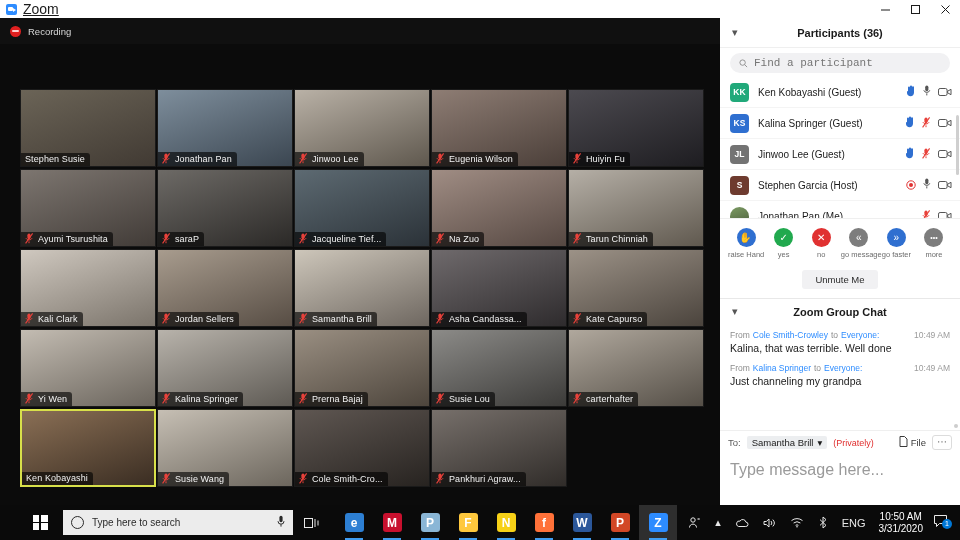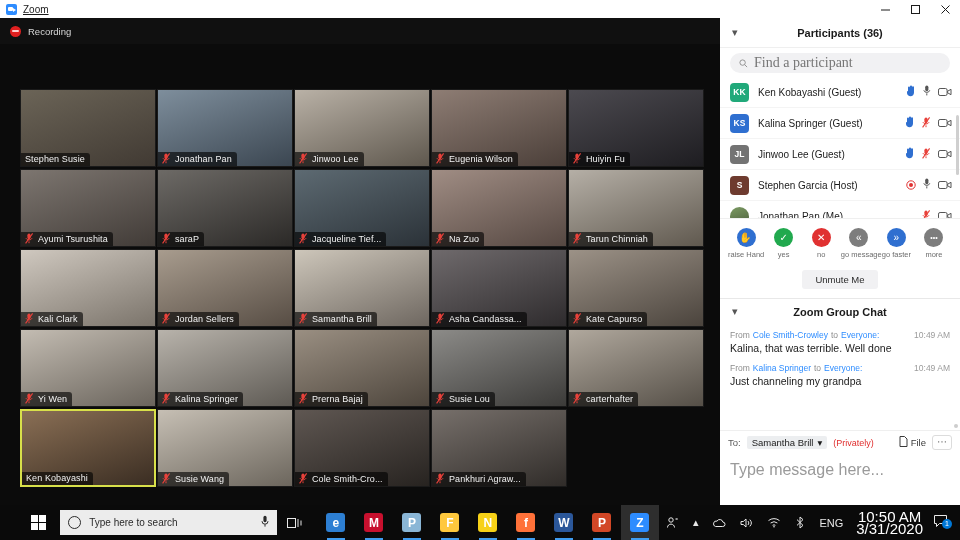--- a/index.html
+++ b/index.html
@@ -22,21 +22,21 @@
   }
   .tb-icon::after{
     content:""; position:absolute; left:2px; top:3.5px;
     width:5px; height:4px; background:#fff; border-radius:1px;
   }
   .tb-icon::before{
     content:""; position:absolute; left:7px; top:4px;
     width:0;height:0;border-top:2px solid transparent;border-bottom:2px solid transparent;
     border-left:3px solid #fff;
   }
-  .tb-title { font-size:10px; color:#1b1b1b;text-decoration:underline; }
+  .tb-title { font-size:14px; color:#1b1b1b;text-decoration:underline; }
   .tb-btns { margin-left:auto; display:flex; height:18px; }
   .tb-btn {
     width:30px; height:18px; display:flex; align-items:center; justify-content:center;
     font-size:10px; color:#1b1b1b; line-height:1;
   }
   .tb-btn svg { display:block; }
 
   
   .video-area {
     position:absolute; left:0; top:18px; width:720px; height:504px;
@@ -97,22 +97,22 @@
     position:absolute; left:0; right:0; text-align:center;
     font-size:11px; font-weight:bold; color:#1b1b1b;
   }
   .search-wrap { padding:5px 10px 4px 10px; }
   .search {
     height:20px; background:#f1f1f3; border-radius:10px;
     display:flex; align-items:center; padding:0 9px;
   }
   .search .mag { margin-right:6px; color:#8b8b8b; }
   .search input {
-    border:0; outline:0; background:transparent; font-size:14px;
-    color:#7d7d7d; width:100%; font-family:Liberation Serif, serif;
+    border:0; outline:0; background:transparent; font-size:11px;
+    color:#7d7d7d; width:100%; font-family:Liberation Mono, monospace;
   }
   .plist { position:relative; height:141px; overflow:hidden; }
   .prow {
     height:31px; display:flex; align-items:center; padding:0 8px 0 10px;
     border-bottom:1px solid #f4f4f4;
   }
   .av {
     width:19px; height:19px; border-radius:4px; flex:0 0 auto;
     display:flex; align-items:center; justify-content:center;
     color:#fff; font-size:8.5px; font-weight:bold; overflow:hidden;
@@ -189,21 +189,21 @@
   }
   .tsearch .o { width:13px;height:13px;border:1.6px solid #2a2a2a;border-radius:50%;}
   .tsearch .txt { font-size:10px; color:#2a2a2a; flex:1 }
   .tsearch .mic { color:#2a2a2a; font-size:11px }
   .tasks { display:flex; align-items:center; gap:0px; margin-left:4px; }
   .tsk { width:38px;height:35px; display:flex;align-items:center;justify-content:center; position:relative;}
   .tsk.active { background:#2e2e2e; }
   .tsk .under { position:absolute; bottom:0; left:10px; width:18px; height:2px; background:#3f9cf0; }
   .tray { margin-left:auto; display:flex; align-items:center; gap:0; padding-right:4px; }
   .tr { padding:0 7px; color:#e8e8e8; font-size:11px; display:flex;align-items:center;}
-  .clock { color:#fff; font-size:15px; line-height:12px; text-align:center; padding:0 6px;}
+  .clock { color:#fff; font-size:10px; line-height:12px; text-align:center; padding:0 6px;}
   .notif { padding:0 8px 0 4px; position:relative; }
   .notif .badge {
     position:absolute; right:4px; bottom:3px; background:#0078d7; color:#fff;
     font-size:7px; border-radius:50%; width:10px;height:10px;
     display:flex;align-items:center;justify-content:center;
   }
 </style>
 </head>
 <body>
 

